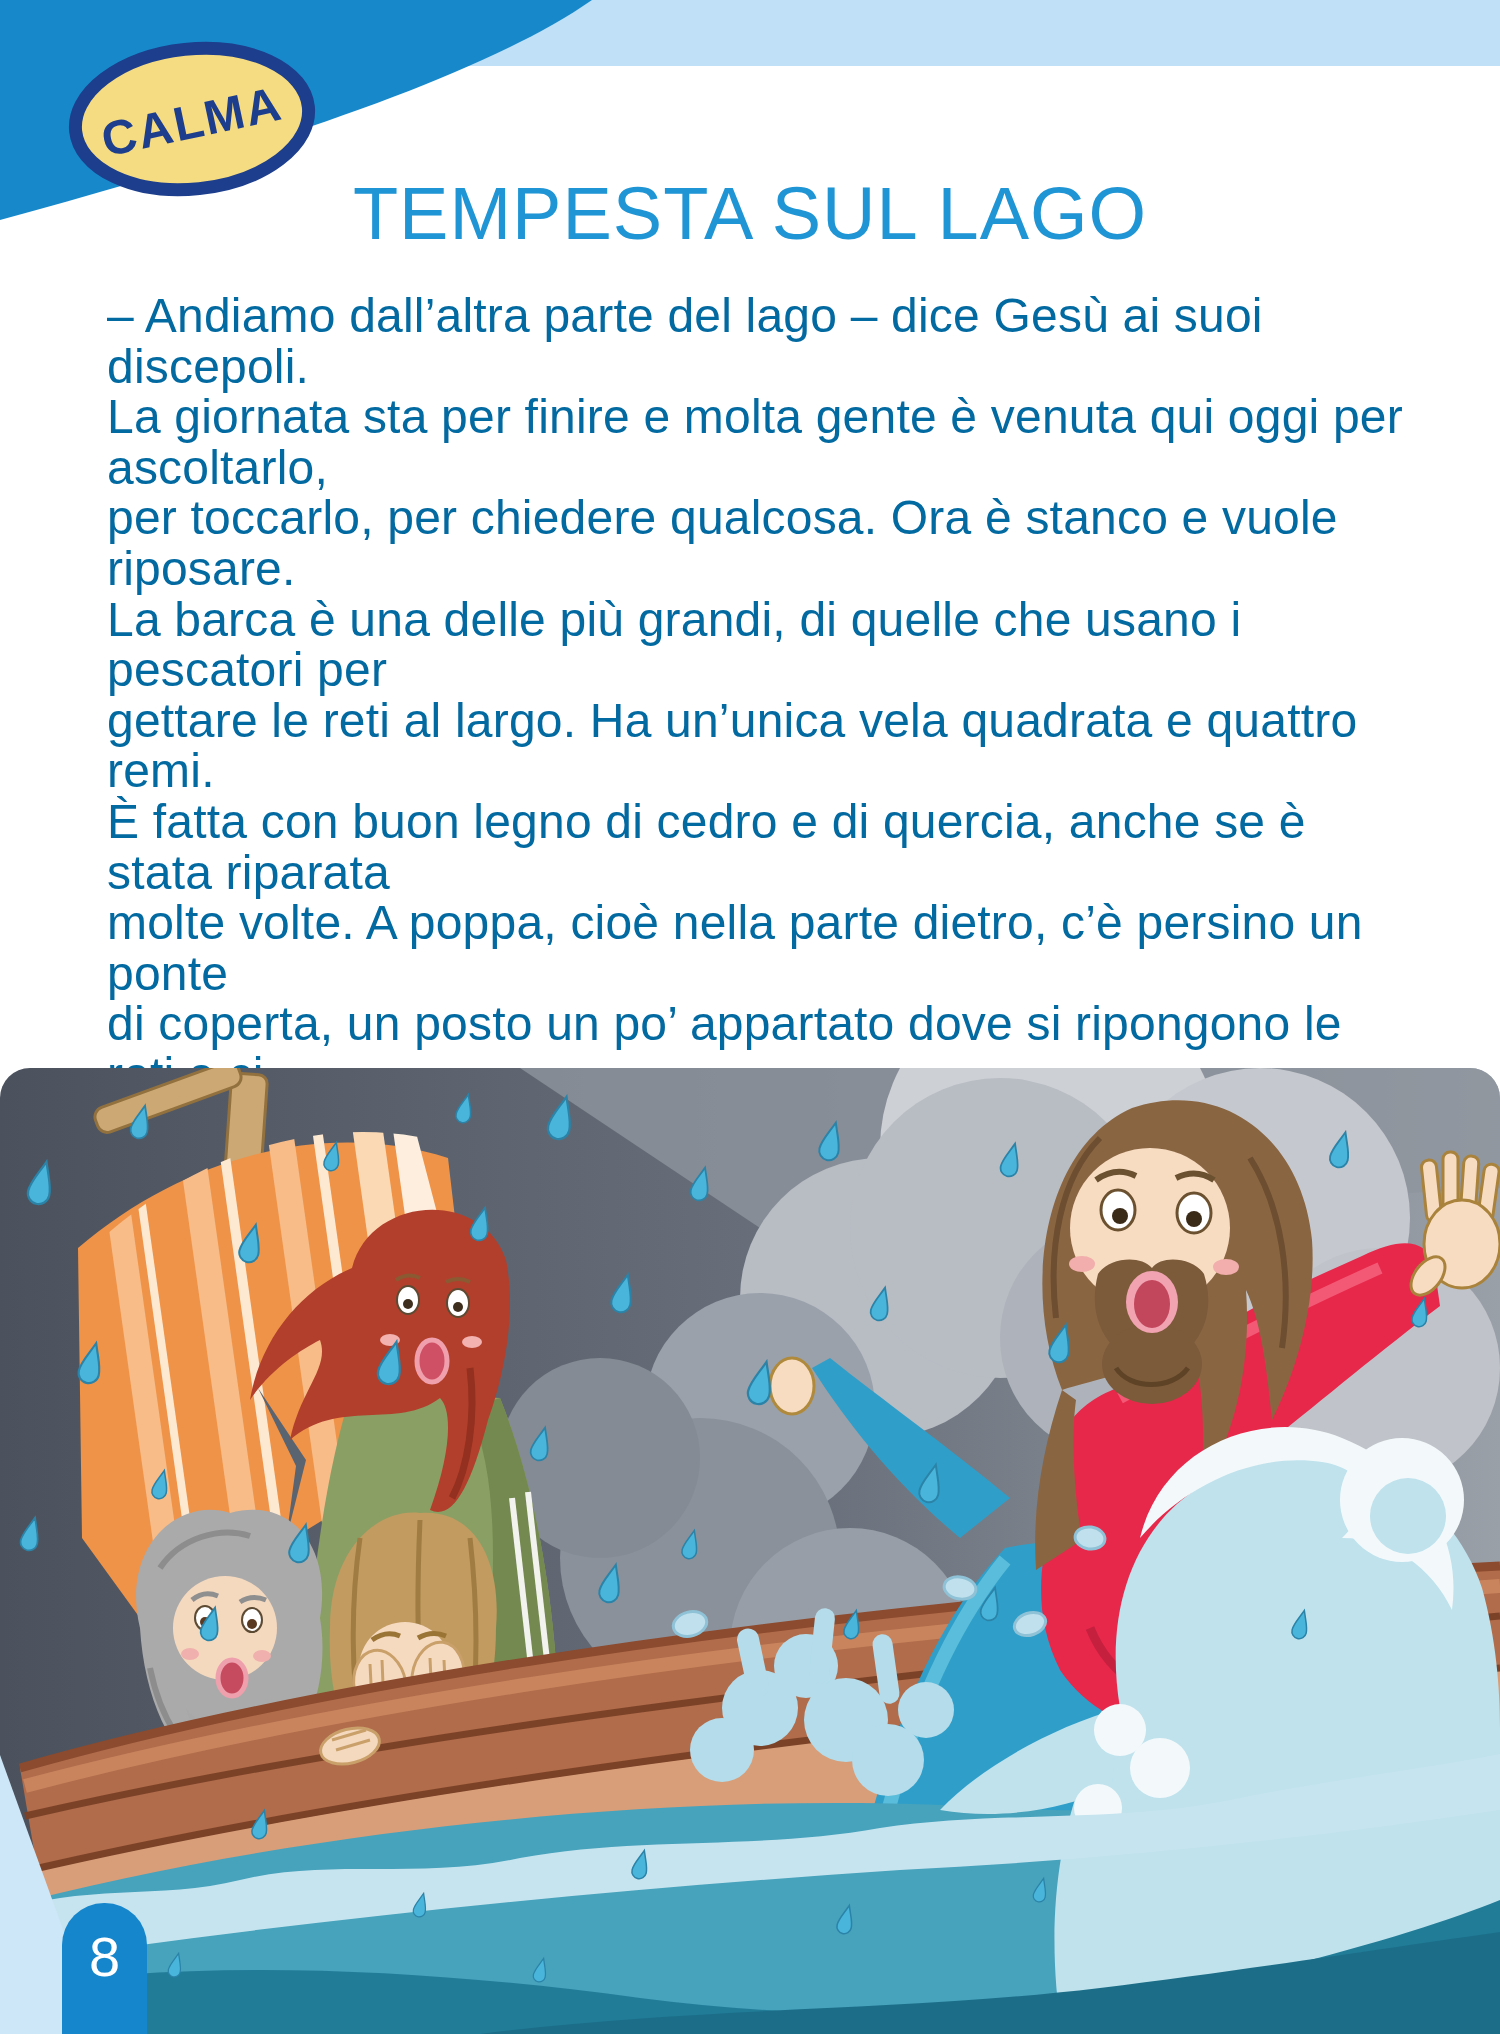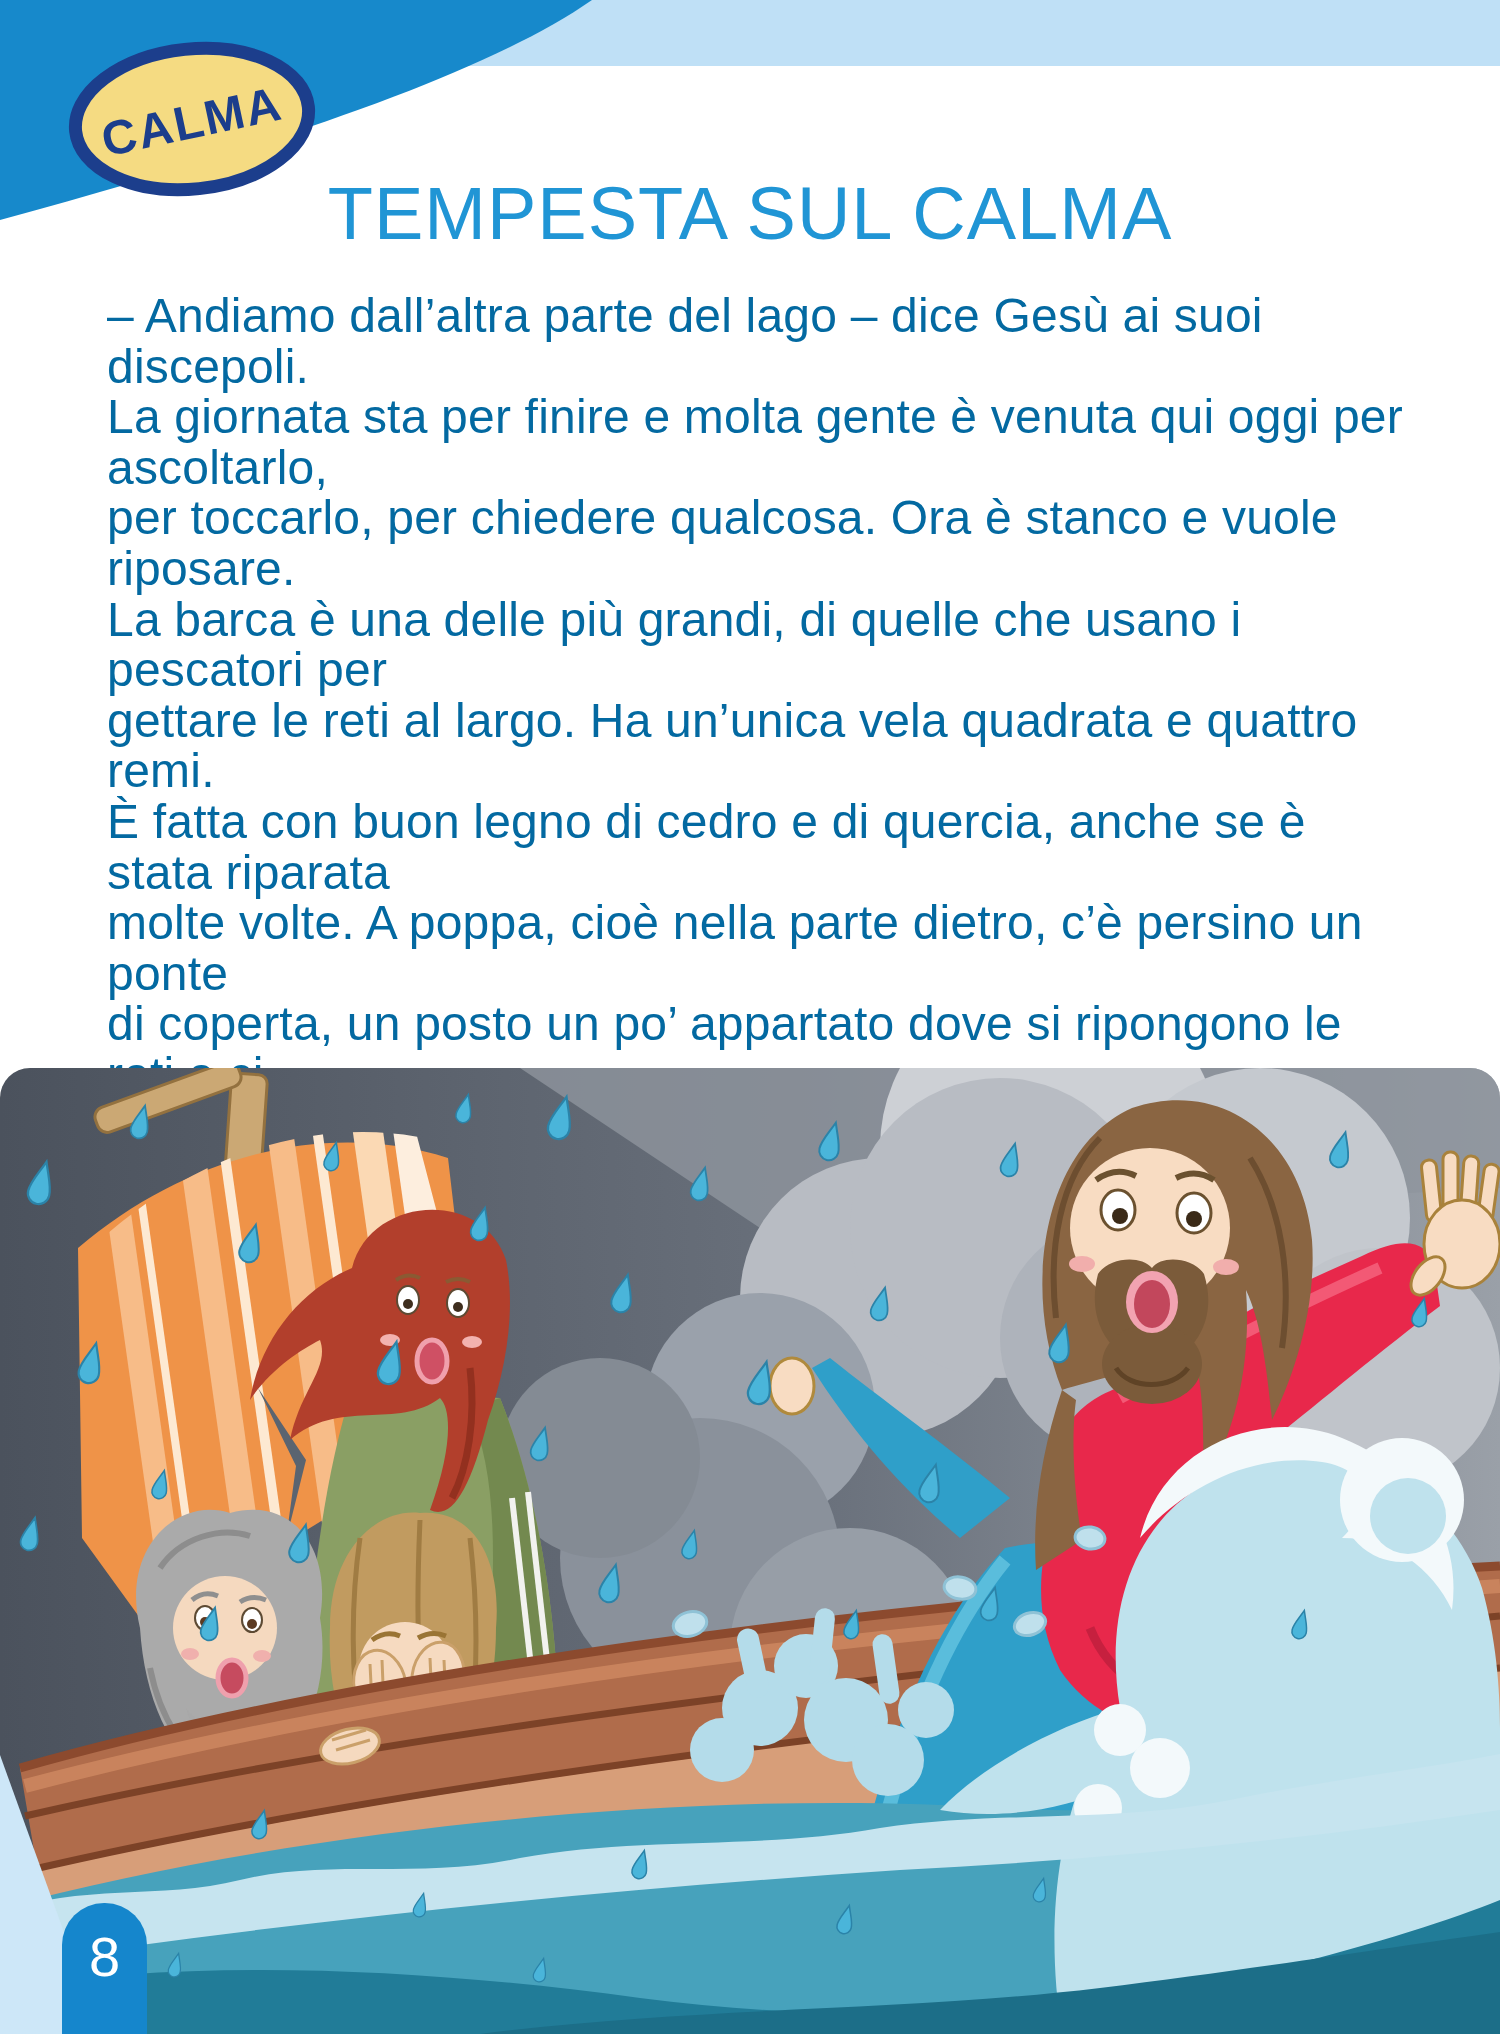--- a/index.html
+++ b/index.html
@@ -24,21 +24,21 @@
 
   <svg class="header-svg" width="1500" height="260" viewBox="0 0 1500 260">
     <rect x="0" y="0" width="1500" height="66" fill="#bfe0f6"></rect>
     <path d="M0,0 L592,0 C480,78 255,150 0,220 Z" fill="#1789cb"></path>
     <g>
       <ellipse cx="192" cy="119" rx="117" ry="70" fill="#f5db82" stroke="#1c3e8c" stroke-width="13" transform="rotate(-6 192 119)"></ellipse>
       <text class="badge-text" x="192" y="138" text-anchor="middle" transform="rotate(-12 192 122)">CALMA</text>
     </g>
   </svg>
 
-  <div class="page-title">TEMPESTA SUL CALMA</div>
+  <div class="page-title">TEMPESTA SUL LAGO</div>
 
   <div class="body-text">– Andiamo dall’altra parte del lago – dice Gesù ai suoi discepoli.
 La giornata sta per finire e molta gente è venuta qui oggi per ascoltarlo,
 per toccarlo, per chiedere qualcosa. Ora è stanco e vuole riposare.
 La barca è una delle più grandi, di quelle che usano i pescatori per
 gettare le reti al largo. Ha un’unica vela quadrata e quattro remi.
 È fatta con buon legno di cedro e di quercia, anche se è stata riparata
 molte volte. A poppa, cioè nella parte dietro, c’è persino un ponte
 di coperta, un posto un po’ appartato dove si ripongono le reti e ci
 si può riparare. Gesù vi si adagia e si addormenta con una profonda

